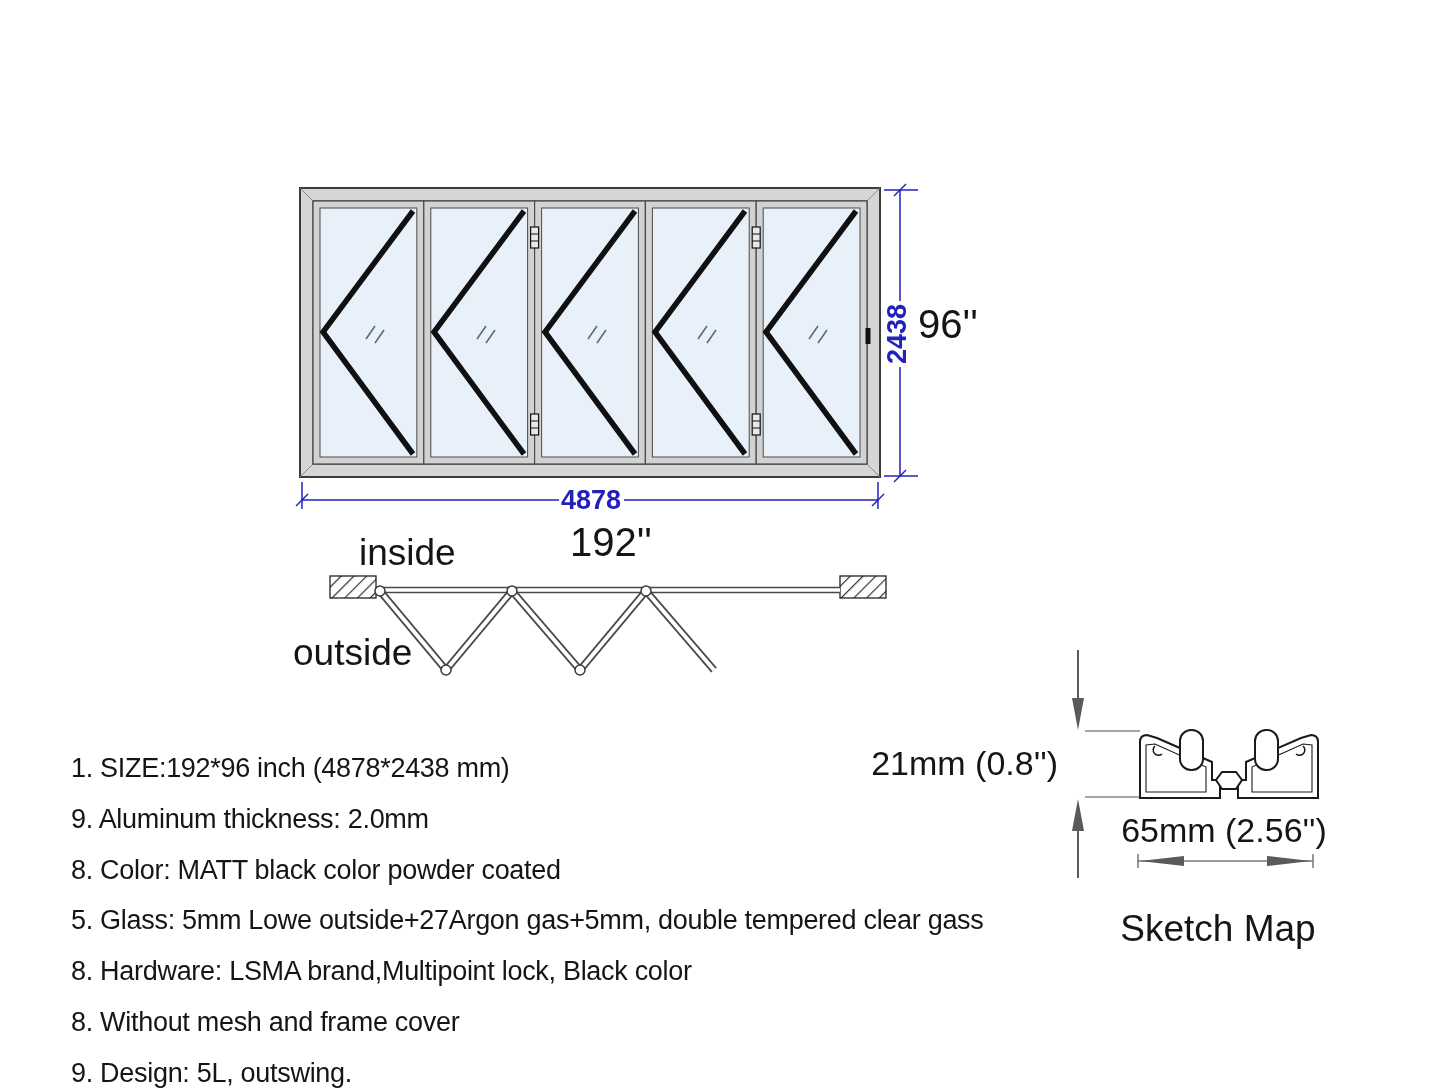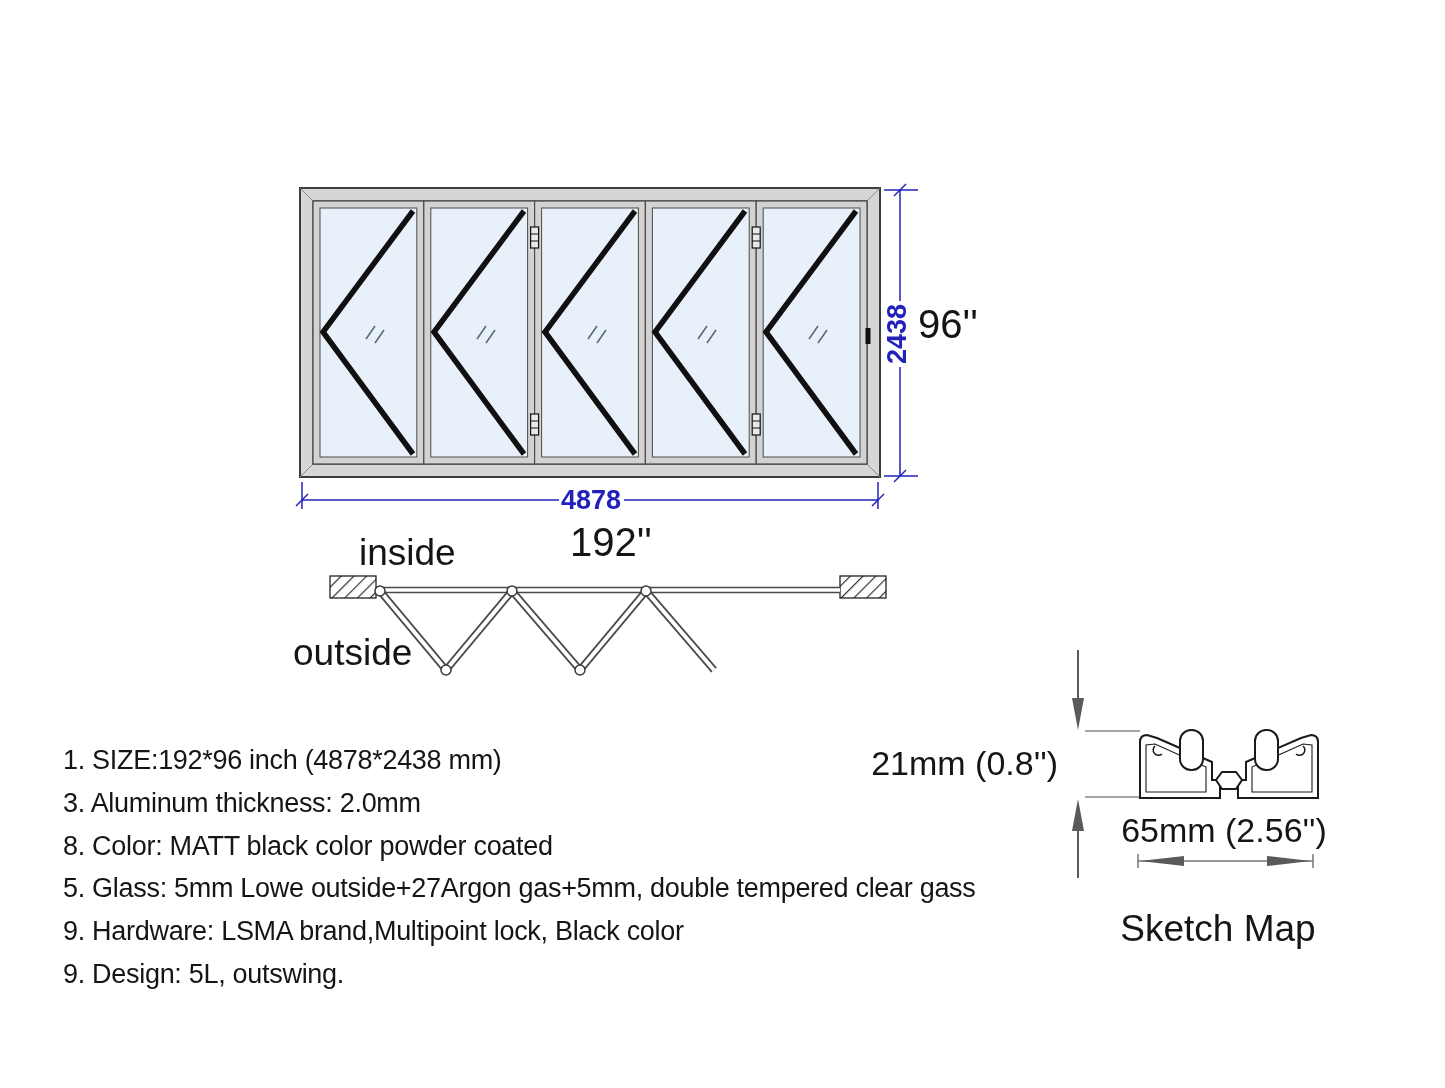--- a/index.html
+++ b/index.html
@@ -1,21 +1,21 @@
 <!DOCTYPE html>
 <html><head>
 <meta charset="utf-8">
 <style>
   html,body{margin:0;padding:0;background:#ffffff;}
   #page{position:relative;width:1445px;height:1088px;background:#ffffff;overflow:hidden;
         font-family:"Liberation Sans", sans-serif;}
   #drawing{position:absolute;left:0;top:0;}
   #spec-list{position:absolute;left:55px;top:735px;width:900px;color:#151515;
              font-size:27px;line-height:34.8px;letter-spacing:-0.3px;white-space:nowrap;}
-  #spec-list p{margin:8px;padding:0;}
+  #spec-list p{margin:16px;padding:0;}
   text{font-family:"Liberation Sans", sans-serif;}
   .dim-blue-label{font-weight:bold;font-size:27px;}
   .black-dim{font-size:40px;fill:#151515;}
   .side-label{font-size:37px;fill:#151515;}
   .sketch-label{font-size:34px;fill:#151515;}
   .sketch-title{font-size:37px;fill:#151515;}
 </style>
 </head>
 <body>
 
@@ -166,20 +166,21 @@
     </g>
 
     <text class="sketch-label" x="1058" y="775" text-anchor="end">21mm (0.8'')</text>
     <text class="sketch-label" x="1224" y="842" text-anchor="middle">65mm (2.56'')</text>
     <text class="sketch-title" x="1218" y="941" text-anchor="middle">Sketch Map</text>
   </g>
 </svg>
 
 <div id="spec-list">
   <p>1. SIZE:192*96 inch (4878*2438 mm)</p>
-  <p>3. Aluminum thickness: 2.0mm</p>
+  <p>9. Aluminum thickness: 2.0mm</p>
   <p>8. Color: MATT black color powder coated</p>
   <p>5. Glass: 5mm Lowe outside+27Argon gas+5mm, double tempered clear gass</p>
-  <p>9. Hardware: LSMA brand,Multipoint lock, Black color</p>
+  <p>8. Hardware: LSMA brand,Multipoint lock, Black color</p>
+  <p>8. Without mesh and frame cover</p>
   <p>9. Design: 5L, outswing.</p>
 </div>
 
 </div>
 
 </body></html>

